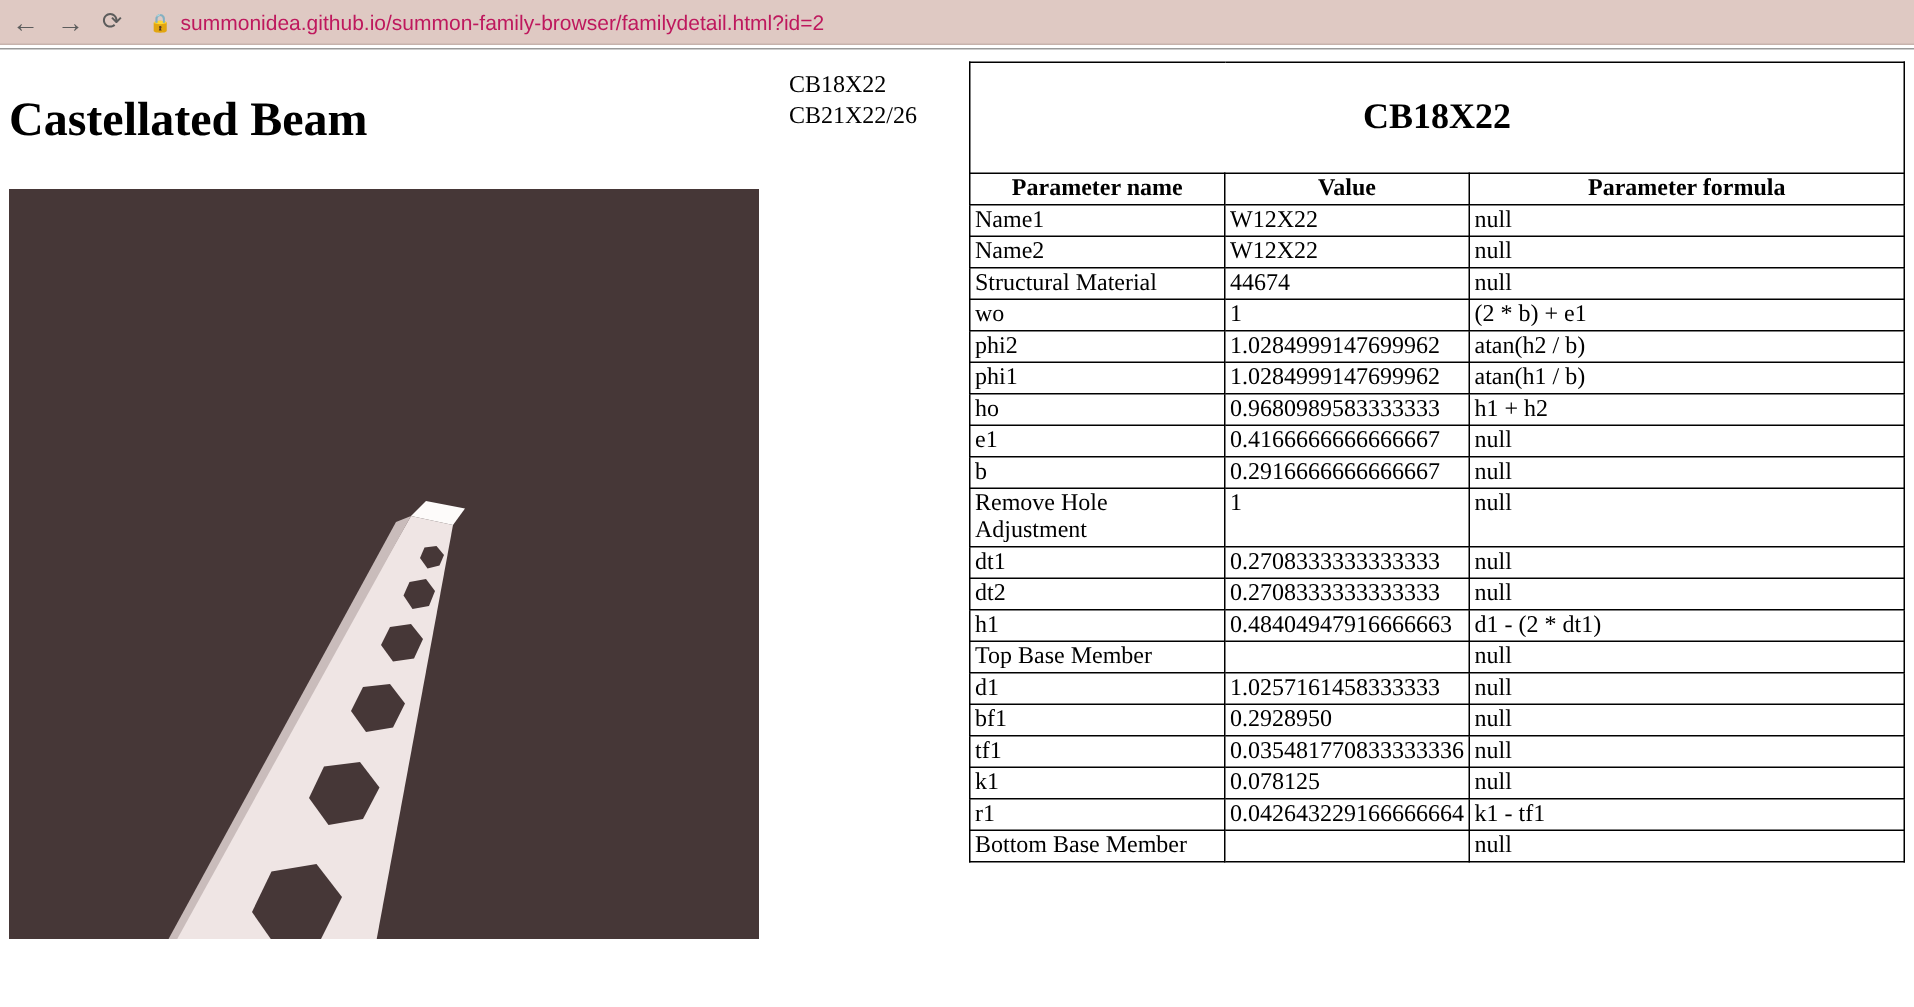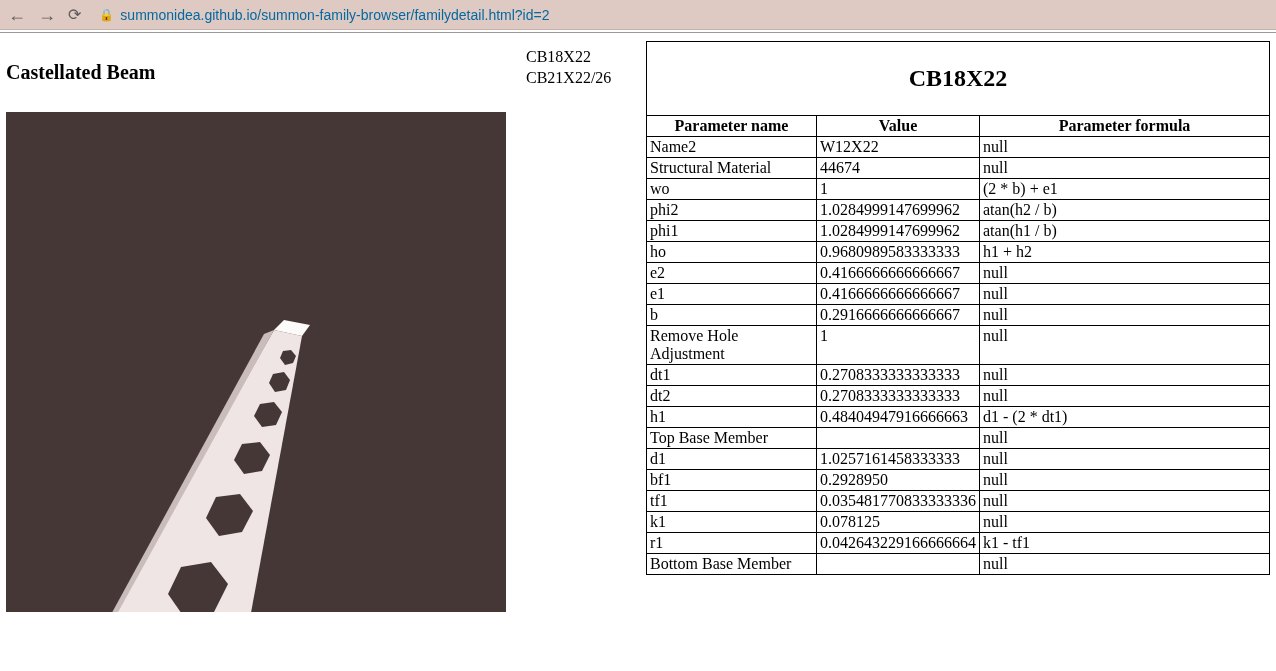--- a/index.html
+++ b/index.html
@@ -20,33 +20,33 @@
       flex: 1;
       display: flex;
       align-items: center;
       gap: 6px;
       padding: 0 6px;
       color: #333;
       font-family: Arial, sans-serif;
       font-size: 14px;
     }
     .lock-icon { color: #5c5c5c; font-size: 12px; }
-    .url-text { color: #0369a1; }
+    .url-text { color: #be185d; }
     
     .thin-divider { height: 3px; background: #fff; border-bottom: 1px solid #999; margin-bottom: 4px; }
     
     .content {
       display: flex;
       align-items: flex-start;
       padding: 4px 6px 0 6px;
       gap: 20px;
     }
     
     .left-col { flex: 0 0 500px; }
-    .page-title { font-size: 20px; font-weight: bold; margin: 20px 0 28px 0; }
+    .page-title { font-size: 32px; font-weight: bold; margin: 20px 0 28px 0; }
     .viewer {
       width: 500px;
       height: 500px;
       background: #463737;
       position: relative;
       overflow: hidden;
     }
     .beam-svg { width: 100%; height: 100%; display: block; }
     
     .mid-col { flex: 0 0 100px; padding-top: 6px; font-size: 16px; line-height: 1.3; }
@@ -113,20 +113,25 @@
         </td>
       </tr>
       <tr class="header-row">
         <th class="col-name">Parameter name</th>
         <th class="col-value">Value</th>
         <th>Parameter formula</th>
       </tr>
       </tbody>
         <tbody id="param-rows">
           <tr>
+            <td class="col-name">Name1</td>
+            <td class="col-value">W12X22</td>
+            <td>null</td>
+          </tr>
+          <tr>
             <td class="col-name">Name2</td>
             <td class="col-value">W12X22</td>
             <td>null</td>
           </tr>
           <tr>
             <td class="col-name">Structural Material</td>
             <td class="col-value">44674</td>
             <td>null</td>
           </tr>
           <tr>
@@ -143,25 +148,20 @@
             <td class="col-name">phi1</td>
             <td class="col-value">1.0284999147699962</td>
             <td>atan(h1 / b)</td>
           </tr>
           <tr>
             <td class="col-name">ho</td>
             <td class="col-value">0.9680989583333333</td>
             <td>h1 + h2</td>
           </tr>
           <tr>
-            <td class="col-name">e2</td>
-            <td class="col-value">0.4166666666666667</td>
-            <td>null</td>
-          </tr>
-          <tr>
             <td class="col-name">e1</td>
             <td class="col-value">0.4166666666666667</td>
             <td>null</td>
           </tr>
           <tr>
             <td class="col-name">b</td>
             <td class="col-value">0.2916666666666667</td>
             <td>null</td>
           </tr>
           <tr>

